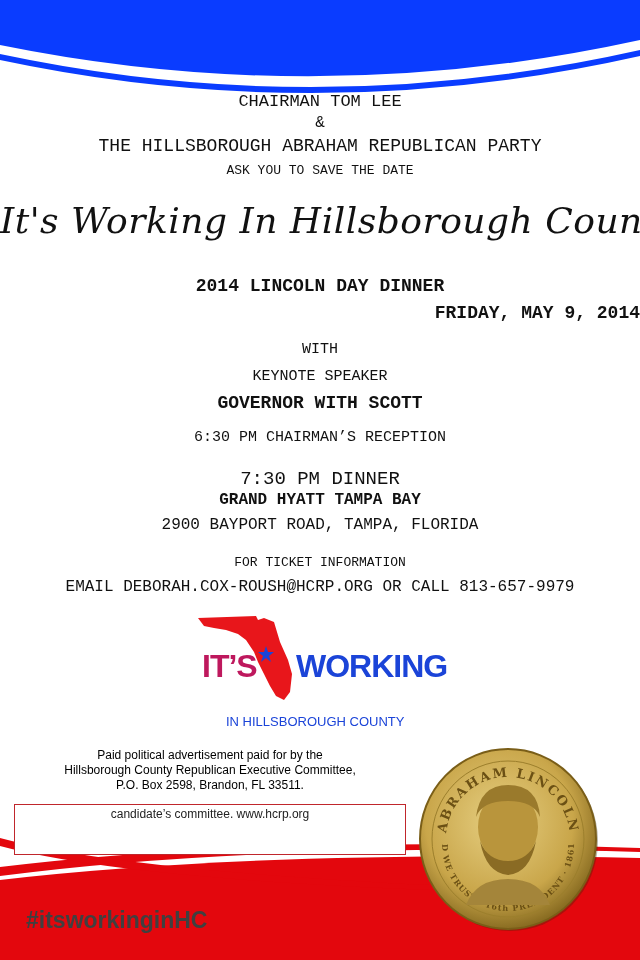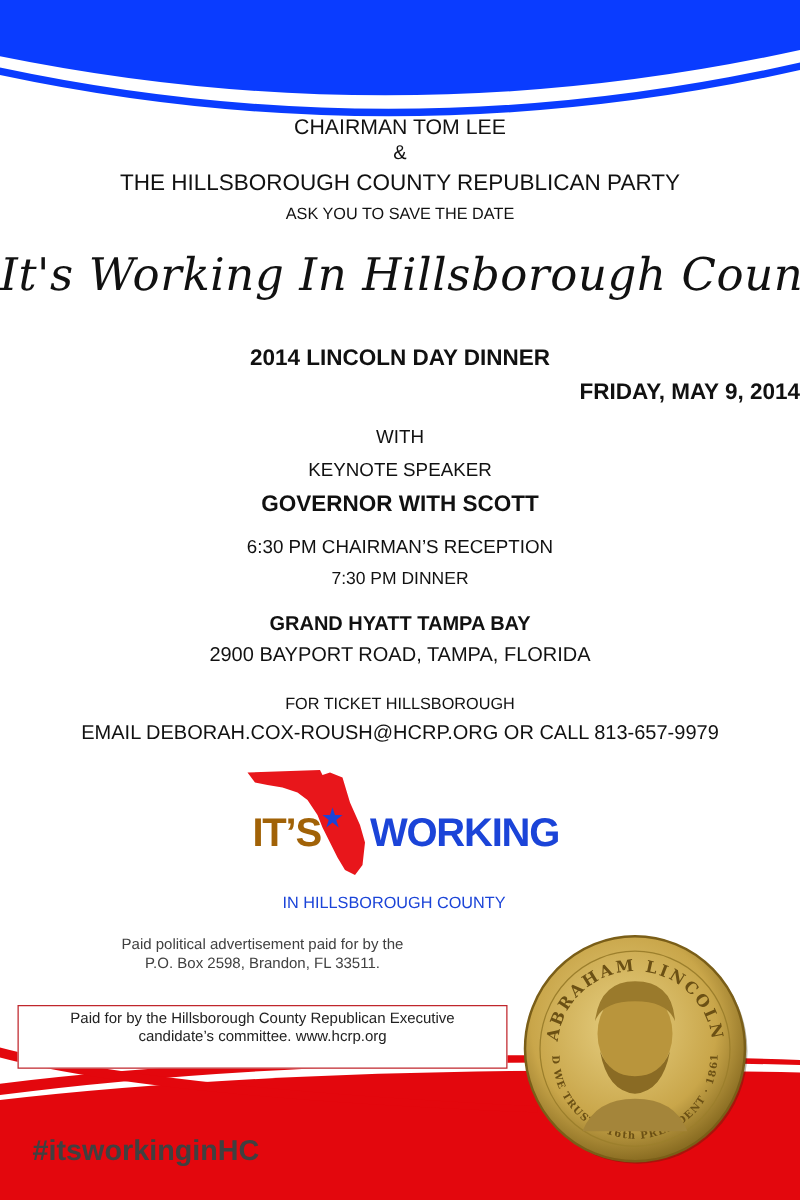--- a/index.html
+++ b/index.html
@@ -1,28 +1,28 @@
 <!DOCTYPE html>
 <html><head>
   <meta charset="utf-8">
   <style>
     html, body { margin: 0; padding: 0; }
     body {
       width: 640px; height: 960px; position: relative; overflow: hidden;
       background: #ffffff; font-family: "Liberation Sans", "DejaVu Sans", sans-serif; color: #111;
     }
     .bg-svg { position: absolute; left: 0; top: 0; width: 640px; height: 960px; }
-    .line { position: absolute; left: 0; width: 640px; text-align: center; white-space: nowrap; }
+    .line { position: absolute; left: 0; width: 640px; text-align: center; white-space: nowrap; font-family: Liberation Mono, monospace; }
     .script {
       font-family: "DejaVu Serif", "Liberation Serif", serif; font-style: italic;
       font-size: 36px; letter-spacing: 0.5px; color: #111;
     }
     .bold { font-weight: bold; }
     .fl-logo { position: absolute; left: 196px; top: 612px; width: 280px; height: 130px; }
-    .disclaimer { position: absolute; left: 40px; width: 340px; text-align: center; font-size: 12px; line-height: 15px; color: #404040; }
+    .disclaimer { position: absolute; left: 40px; width: 340px; text-align: center; font-size: 12px; line-height: 15px; color: #000000; }
     .disc-box {
       position: absolute; left: 14px; top: 804px; width: 392px; height: 51px;
       border: 1.5px solid #c0262c; box-sizing: border-box; background: #fff;
       text-align: center; font-size: 12px; line-height: 15px; padding-top: 2px; color: #222;
     }
     .hashtag { position: absolute; left: 26px; top: 907px; font-size: 23px; font-weight: bold; color: #404040; }
     .coin { position: absolute; left: 416px; top: 745px; width: 184px; height: 188px; }
   </style>
 </head>
 <body>
@@ -32,56 +32,56 @@
   <path d="M0,0 L640,0 L640,40 Q320,110 0,45 Z" fill="#0a3cff"></path>
   <path d="M0,54 Q320,122 640,50 L640,56 Q320,128 0,60 Z" fill="#0a3cff"></path>
 
   <path d="M0,867 Q260,835 640,848 L640,852 Q260,842 0,876 Z" fill="#e3070d"></path>
   <path d="M0,880 Q260,850 640,858 L640,960 L0,960 Z" fill="#e3070d"></path>
   <path d="M0,838 Q120,870 430,885 L430,890 Q120,878 0,846 Z" fill="#e3070d"></path>
 </svg>
 
 <div class="line" style="top:92px;font-size:17px;">CHAIRMAN TOM LEE</div>
 <div class="line" style="top:114px;font-size:16px;">&amp;</div>
-<div class="line" style="top:136px;font-size:18px;">THE HILLSBOROUGH COUNTY REPUBLICAN PARTY</div>
+<div class="line" style="top:136px;font-size:18px;">THE HILLSBOROUGH ABRAHAM REPUBLICAN PARTY</div>
 <div class="line" style="top:163px;font-size:13px;">ASK YOU TO SAVE THE DATE</div>
 
 <div class="line script" style="top:200px;">It's Working In Hillsborough County</div>
 
 <div class="line bold" style="top:276px;font-size:18px;">2014 LINCOLN DAY DINNER</div>
 <div class="line bold" style="top:303px;font-size:18px;text-align:right;">FRIDAY, MAY 9, 2014</div>
 <div class="line" style="top:341px;font-size:15px;">WITH</div>
 <div class="line" style="top:368px;font-size:15px;">KEYNOTE SPEAKER</div>
 <div class="line bold" style="top:393px;font-size:18px;">GOVERNOR WITH SCOTT</div>
 
 <div class="line" style="top:429px;font-size:15px;">6:30 PM CHAIRMAN’S RECEPTION</div>
-<div class="line" style="top:454px;font-size:14px;">7:30 PM DINNER</div>
+<div class="line" style="top:468px;font-size:19px;">7:30 PM DINNER</div>
 
 <div class="line bold" style="top:491px;font-size:16px;">GRAND HYATT TAMPA BAY</div>
 <div class="line" style="top:516px;font-size:16px;">2900 BAYPORT ROAD, TAMPA, FLORIDA</div>
 
-<div class="line" style="top:555px;font-size:13px;">FOR TICKET HILLSBOROUGH</div>
+<div class="line" style="top:555px;font-size:13px;">FOR TICKET INFORMATION</div>
 <div class="line" style="top:578px;font-size:16px;">EMAIL DEBORAH.COX-ROUSH@HCRP.ORG OR CALL 813-657-9979</div>
 
 <div class="fl-logo">
   <svg width="120" height="100" viewBox="0 0 120 100" style="position:absolute;left:0;top:0;">
     <path d="M2,6 L60,4 L62,8 L68,6 L78,10 L84,30 L92,48 L96,62 L94,80 L88,88 L80,84 L74,74 L68,62 L62,50 L58,40 L50,28 L42,22 L30,18 L18,16 L8,14 Z" fill="#e8161b"></path>
     <polygon points="70,34 72,40 78,40 73,44 75,50 70,46 65,50 67,44 62,40 68,40" fill="#1b44d8"></polygon>
   </svg>
-  <div style="position:absolute;left:6px;top:36px;font-size:32px;font-weight:bold;color:#a16207;letter-spacing:-1px;">IT’S</div>
+  <div style="position:absolute;left:6px;top:36px;font-size:32px;font-weight:bold;color:#be185d;letter-spacing:-1px;">IT’S</div>
   <div style="position:absolute;left:30px;top:102px;font-size:13px;color:#1b44d8;">IN HILLSBOROUGH COUNTY</div>
   <div style="position:absolute;left:100px;top:36px;font-size:32px;font-weight:bold;color:#1b44d8;letter-spacing:-1px;">WORKING</div>
 </div>
 
 <div class="disclaimer" style="top:748px;">
   <div>Paid political advertisement paid for by the</div>
+  <div>Hillsborough County Republican Executive Committee,</div>
   <div>P.O. Box 2598, Brandon, FL 33511.</div>
 </div>
 <div class="disc-box">
-  <div>Paid for by the Hillsborough County Republican Executive</div>
   <div>candidate’s committee. www.hcrp.org</div>
 </div>
 
 <svg class="coin" viewBox="0 0 184 188">
   <defs>
     <radialGradient id="g" cx="45%" cy="40%" r="60%">
       <stop offset="0%" stop-color="#e6cf82"></stop>
       <stop offset="70%" stop-color="#c9a64a"></stop>
       <stop offset="100%" stop-color="#8a6d22"></stop>
     </radialGradient>

